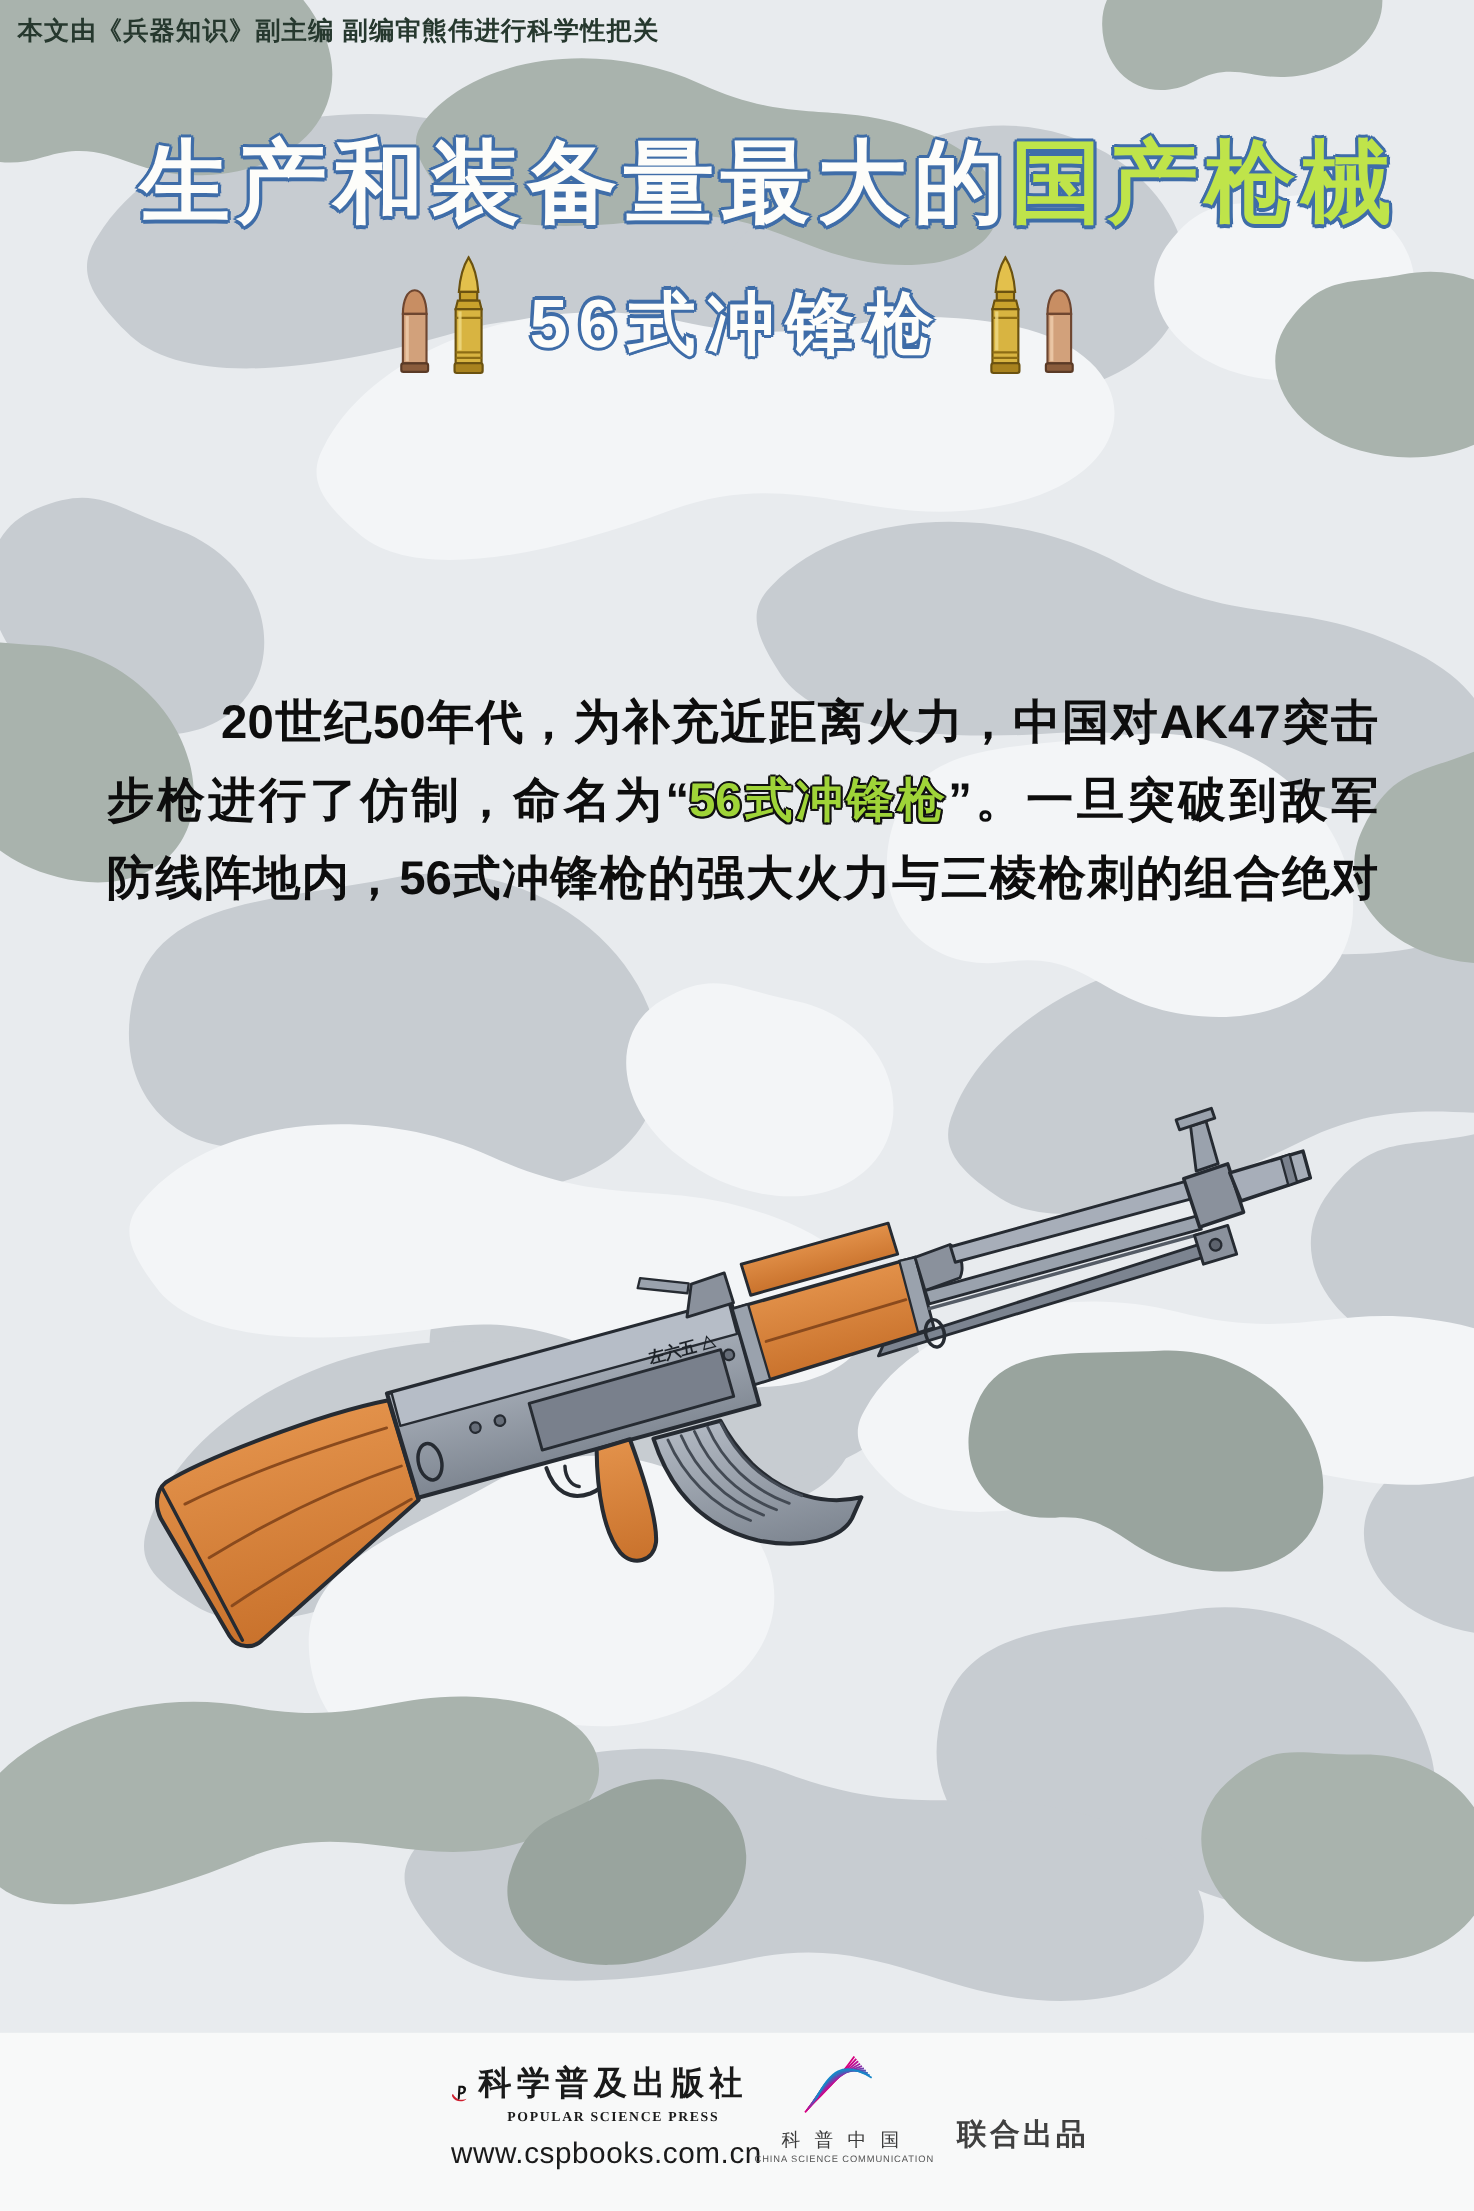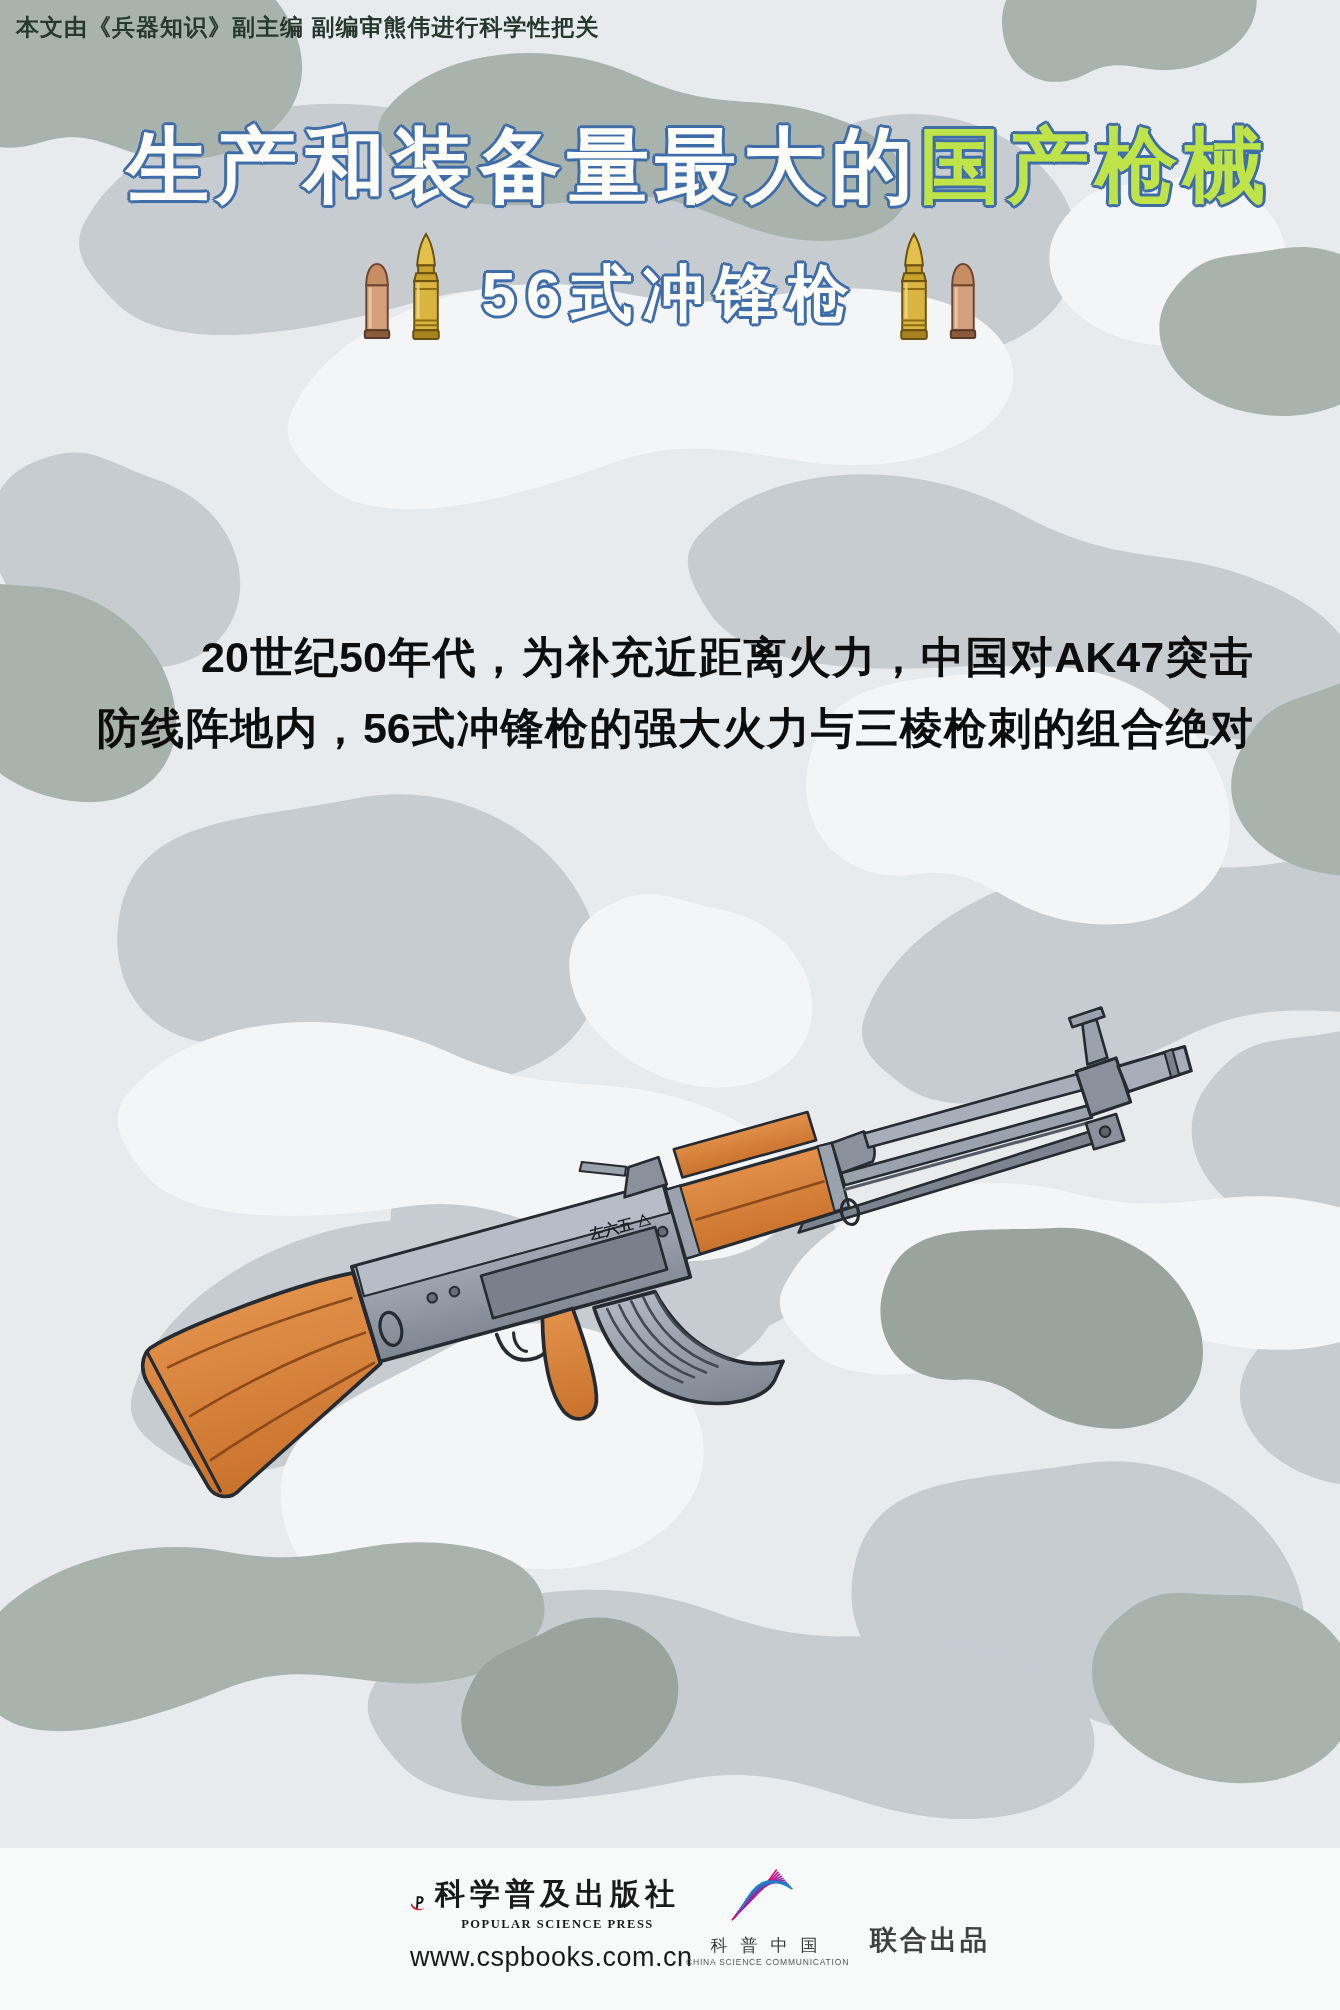--- a/index.html
+++ b/index.html
@@ -134,20 +134,21 @@
     <svg class="bullet" width="34" height="82" viewBox="0 0 34 84">
       <path d="M17,4 C24,4 28,14 28,26 L6,26 C6,14 10,4 17,4 Z" fill="#c88e63" stroke="#6e4630" stroke-width="2"></path>
       <rect x="6" y="26" width="22" height="46" fill="#d2a17b" stroke="#6e4630" stroke-width="2"></rect>
       <rect x="4.5" y="72" width="25" height="8" rx="2" fill="#8a5c3c" stroke="#5a3a26" stroke-width="2"></rect>
       <path d="M10,28 L10,70" stroke="#f0cfae" stroke-width="3" opacity="0.8"></path>
     </svg>
   </div>
 
   <div class="para">
     <div class="pline indent"><span>20世纪50年代，为补充近距离火力，中国对AK47突击</span></div>
+    <div class="pline"><span>步枪进行了仿制，命名为“</span><span class="hl">56式冲锋枪</span><span>”。一旦突破到敌军</span></div>
     <div class="pline"><span>防线阵地内，56式冲锋枪的强大火力与三棱枪刺的组合绝对</span></div>
   </div>
 
   <svg class="rifle" width="1210" height="560" viewBox="0 0 1210 560">
     <defs>
       <linearGradient id="wg" x1="0" y1="0" x2="0" y2="1">
         <stop offset="0" stop-color="#e2914a"></stop>
           <stop offset="1" stop-color="#c9722c"></stop>
       </linearGradient>
       <linearGradient id="mg" x1="0" y1="0" x2="0" y2="1">

